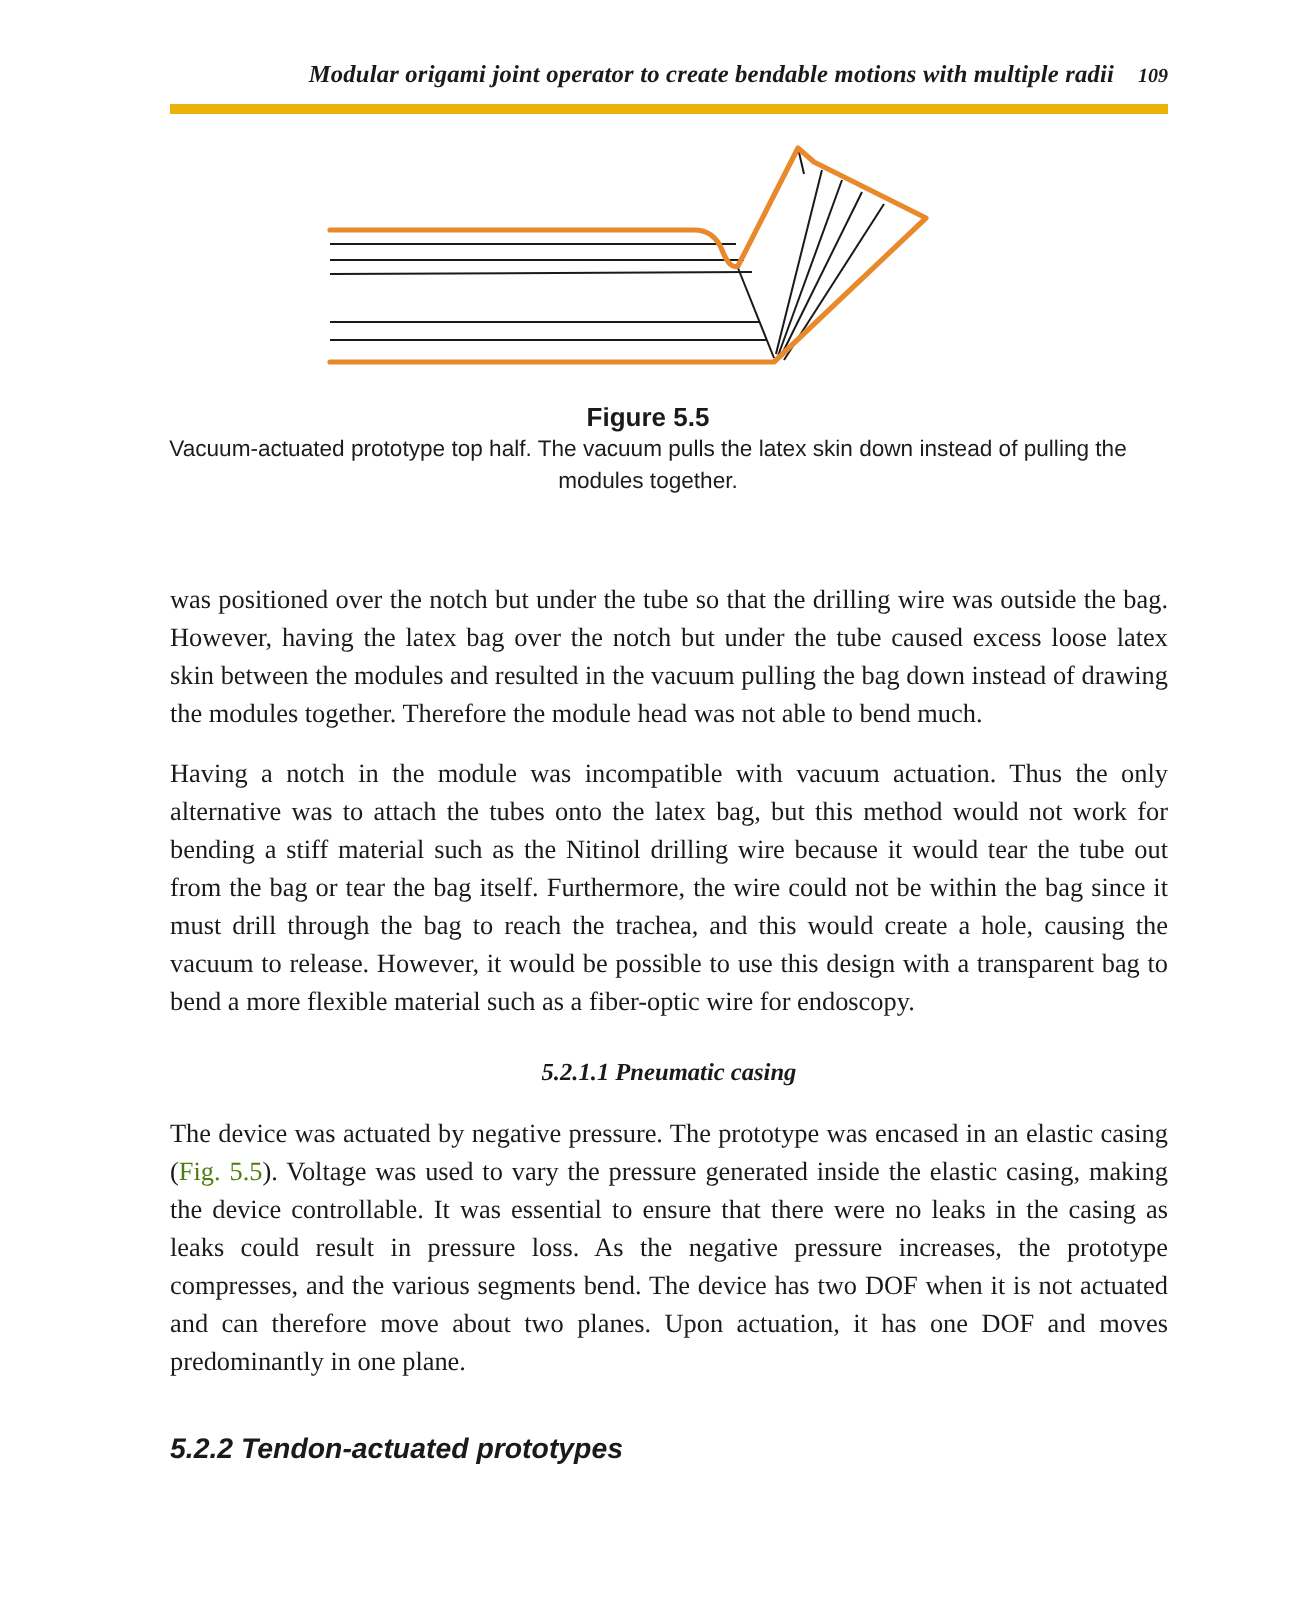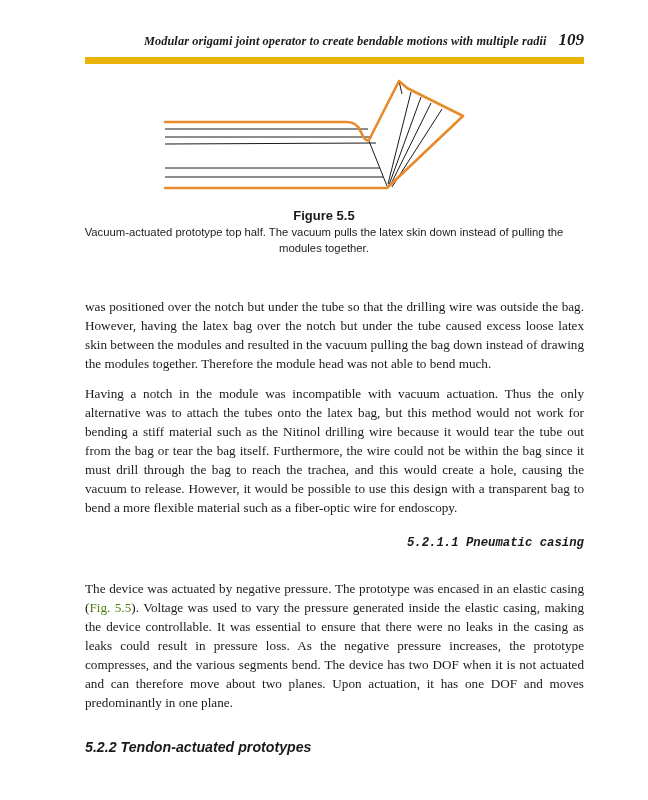--- a/index.html
+++ b/index.html
@@ -7,28 +7,28 @@
     width:648px;height:800px;background:#ffffff;
     font-family:"Liberation Serif", serif;color:#1a1a1a;
     position:relative;overflow:hidden;
   }
   .page{width:648px;height:800px;box-sizing:border-box;}
 
   
   .header{
     margin:30px 64px 0 85px;
     display:flex;justify-content:flex-end;align-items:baseline;gap:12px;
-    border-bottom:7px solid #eab308;
+    border-bottom:5px solid #eab308;
     padding-bottom:7px;
   }
   .header .running-title{
     font-style:italic;font-weight:bold;font-size:12.3px;letter-spacing:.1px;
   }
   .header .page-number{
-    font-style:italic;font-weight:bold;font-size:17px;
+    font-style:italic;font-weight:bold;font-size:10px;
   }
 
   
   .figure-block{margin-top:12px;text-align:center;}
   .figure-block svg{display:block;margin:0 auto;}
   .fig-label{
     font-family:"Liberation Sans", sans-serif;
     font-weight:bold;font-size:13px;margin-top:4px;
   }
   .fig-caption{
@@ -37,23 +37,23 @@
     width:492px;margin:2px auto 0 auto;text-align:center;
   }
 
   
   .bodytext{
     margin:40px 64px 0 85px;
     font-size:13.2px;line-height:19px;text-align:justify;
   }
   .bodytext p{margin:0 0 11px 0;}
   .subheading{
-    font-family:Liberation Mono, monospace;
+    font-family:Liberation Serif, serif;
     font-style:italic;font-weight:bold;font-size:12.3px;
-    margin:17px 0 26px 0;text-align:right;
+    margin:17px 0 11px 0;text-align:center;
   }
   .sectionheading{
     font-family:"Liberation Sans", sans-serif;
     font-style:italic;font-weight:bold;font-size:14.2px;
     margin:26px 0 20px 0;text-align:left;
   }
   .figlink{color:#4d7c0f;text-decoration:none;cursor:pointer;}
 </style>
 </head>
 <body>

